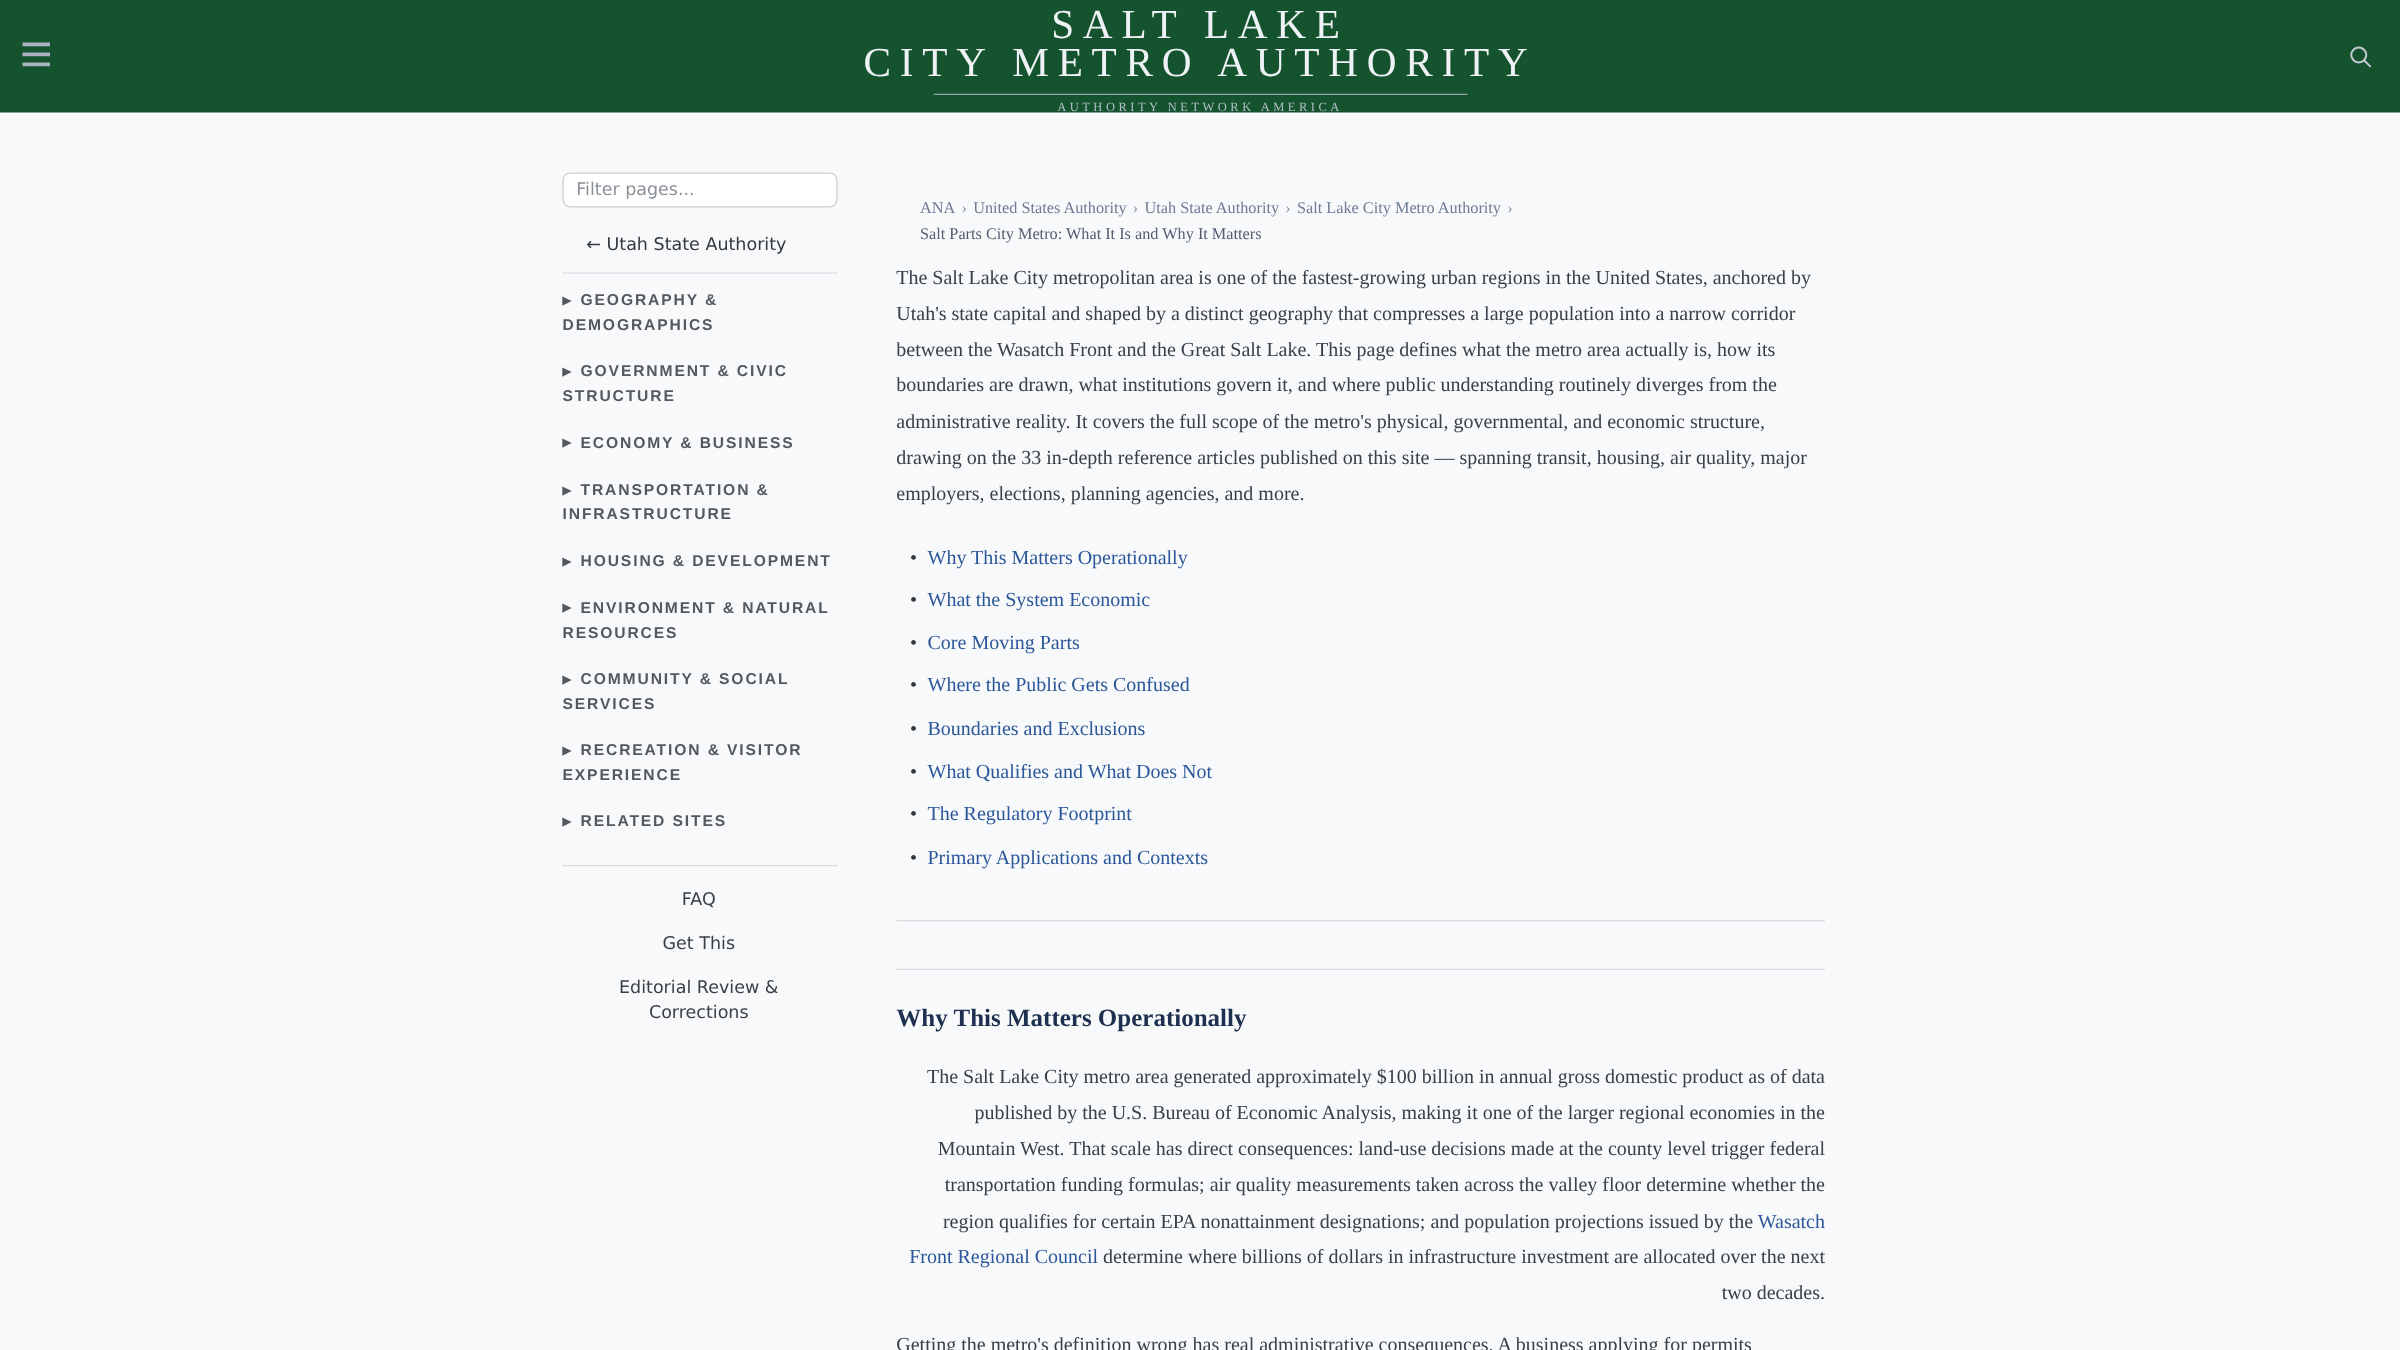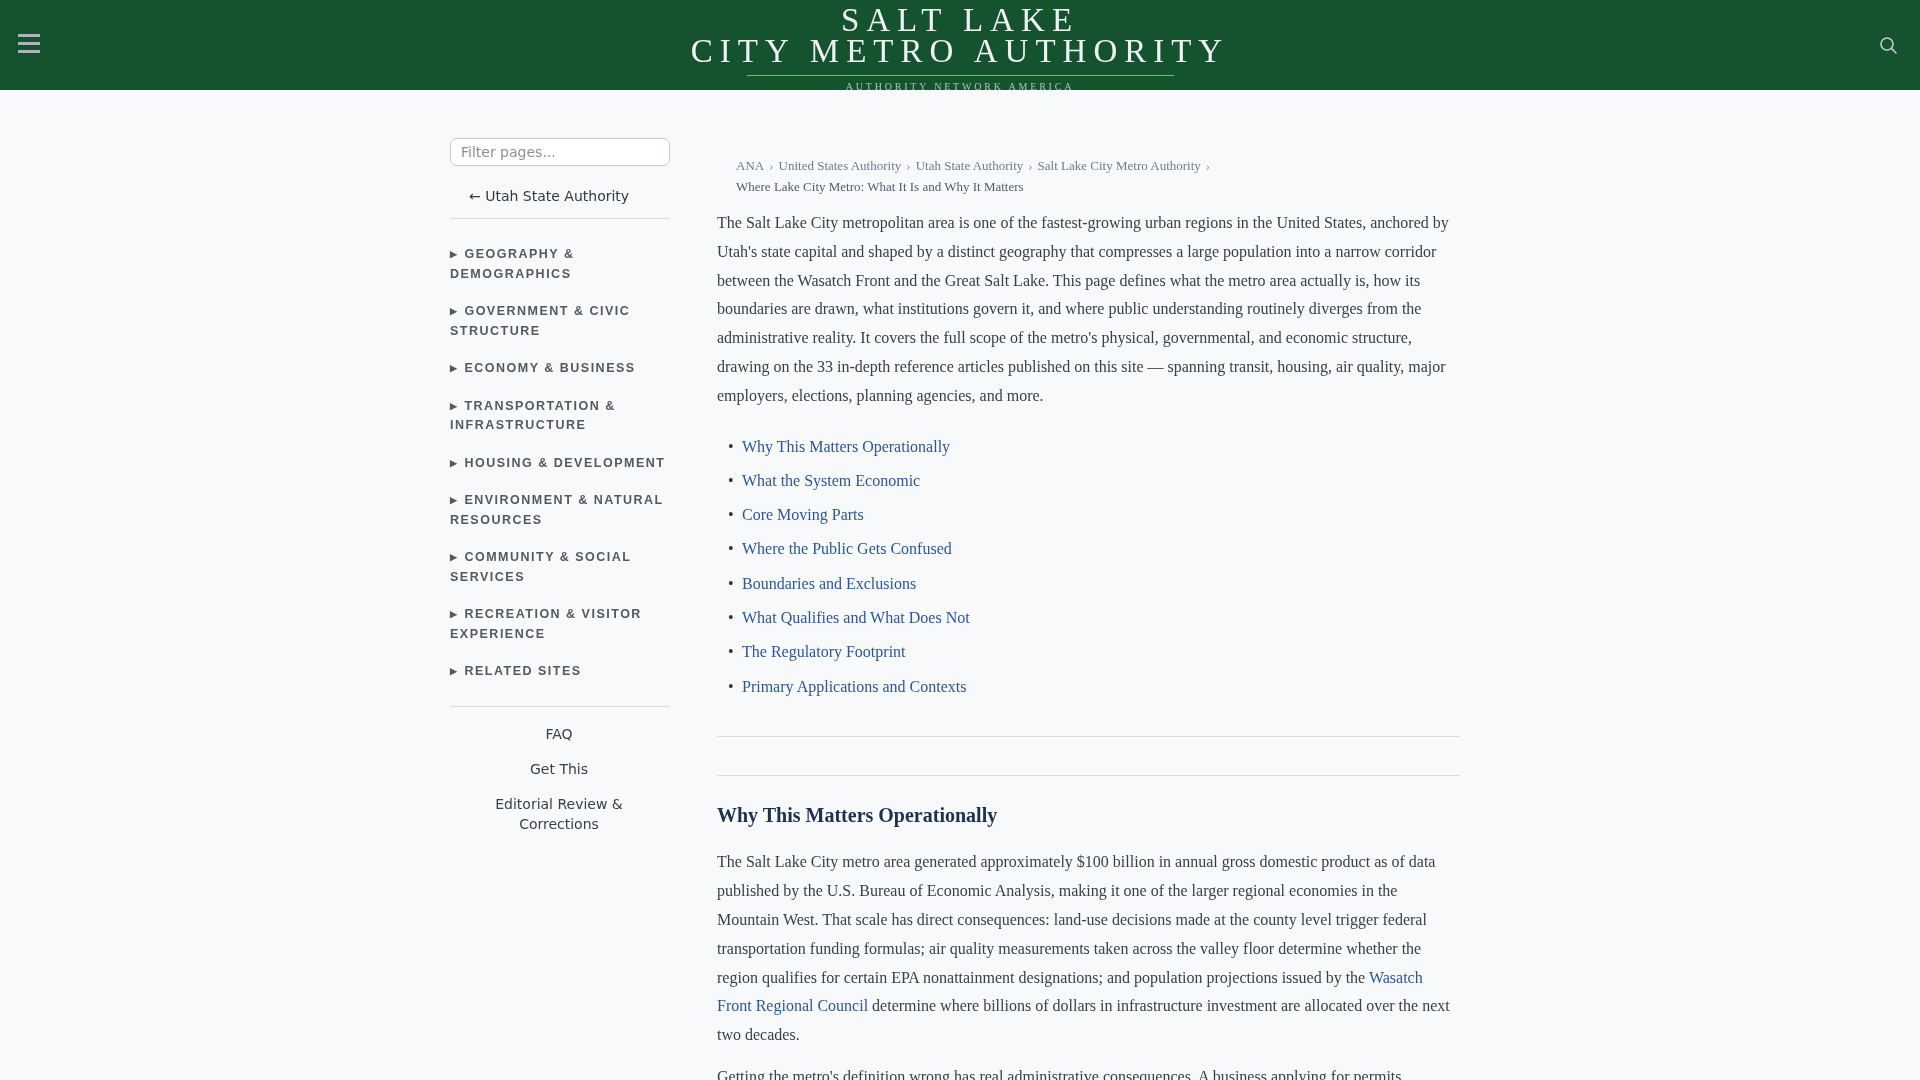--- a/index.html
+++ b/index.html
@@ -21,21 +21,21 @@
   .page { display:flex; align-items:flex-start; }
 
   
   .sidebar { flex:none; width:220px; margin-left:450px; padding-top:48px; font-family:"DejaVu Sans", sans-serif; }
   .filter-input { width:100%; height:28px; border:1px solid #c9ced4; border-radius:6px; background:#fff;
                   padding:0 10px; font-size:14px; font-family:"DejaVu Sans", sans-serif; color:#333; outline:none; }
   .filter-input::placeholder { color:#8a9096; }
   .back-link { display:block; margin:20px 0 0 19px; font-size:14px; color:#34393f; text-decoration:none; line-height:20px; }
   .side-rule { border:0; border-top:1px solid #d9dcdf; margin-top:12px; }
   .side-rule.second { margin-top:24px; }
-  .nav-sections { margin-top:26px; }
+  .nav-sections { margin-top:12px; }
   .nav-section { font-family:"Liberation Sans", sans-serif; font-size:12.5px; font-weight:bold; letter-spacing:1.5px;
                  color:#54595f; line-height:19.5px; margin-bottom:18px; cursor:pointer; }
   .nav-section .marker { display:inline-block; font-size:9px; vertical-align:1px; margin-right:6px; color:#54595f; }
   .side-footer { margin:17px 0 0 19px; }
   .side-footer a { display:block; font-size:14px; color:#3b4046; text-decoration:none; line-height:20px; margin-bottom:15px; width:180px;text-align:center; }
 
   
   .main { width:743px; margin-left:47px; padding-top:60px; color:#39404a; }
   .breadcrumb { margin-top:5px; padding-left:19px; font-size:13px; line-height:21px; color:#6e7b94; }
   .breadcrumb a { color:#6e7b94; text-decoration:none; }
@@ -44,21 +44,21 @@
   .main p { font-size:16px; line-height:28.8px; }
   .intro { margin-top:12px; }
   .toc { margin-top:22px; padding-left:25px; list-style:none; }
   .toc li { position:relative; font-size:16px; line-height:28.8px; margin-bottom:5.5px; color:#2f3640; }
   .toc li::before { content:"\2022"; position:absolute; left:-14px; top:0; color:#2f3640; }
   .toc a, .text-link { color:#2b579a; text-decoration:none; }
   .main hr { border:0; border-top:1px solid #d9dce0; }
   .rule-a { margin-top:35px; }
   .rule-b { margin-top:38px; }
   .section-heading { margin-top:27px; font-size:20px; line-height:25px; font-weight:bold; color:#1e3050; }
-  .para-1 { margin-top:20px; }
+  .para-1 { margin-top:20px;text-align:right; }
   .para-2 { margin-top:13px; }
 </style>
 </head>
 <body>
 
 <header class="app-header">
   <div class="hamburger">
     <span></span>
       <span></span>
       <span></span>
@@ -97,21 +97,21 @@
     <div class="side-footer">
       <a href="#">FAQ</a>
       <a href="#">Get This</a>
       <a href="#">Editorial Review &amp; Corrections</a>
     </div>
   </aside>
 
   <main class="main">
     <nav class="breadcrumb">
       <a href="#">ANA</a><span class="crumb-sep">›</span><a href="#">United States Authority</a><span class="crumb-sep">›</span><a href="#">Utah State Authority</a><span class="crumb-sep">›</span><a href="#">Salt Lake City Metro Authority</a><span class="crumb-sep">›</span><br>
-      <span class="crumb-current">Where Lake City Metro: What It Is and Why It Matters</span>
+      <span class="crumb-current">Salt Parts City Metro: What It Is and Why It Matters</span>
     </nav>
 
     <p class="intro">The Salt Lake City metropolitan area is one of the fastest-growing urban regions in the United States, anchored by Utah's state capital and shaped by a distinct geography that compresses a large population into a narrow corridor between the Wasatch Front and the Great Salt Lake. This page defines what the metro area actually is, how its boundaries are drawn, what institutions govern it, and where public understanding routinely diverges from the administrative reality. It covers the full scope of the metro's physical, governmental, and economic structure, drawing on the 33 in-depth reference articles published on this site — spanning transit, housing, air quality, major employers, elections, planning agencies, and more.</p>
 
     <ul class="toc">
       <li><a href="#">Why This Matters Operationally</a></li>
       <li><a href="#">What the System Economic</a></li>
       <li><a href="#">Core Moving Parts</a></li>
       <li><a href="#">Where the Public Gets Confused</a></li>
       <li><a href="#">Boundaries and Exclusions</a></li>

